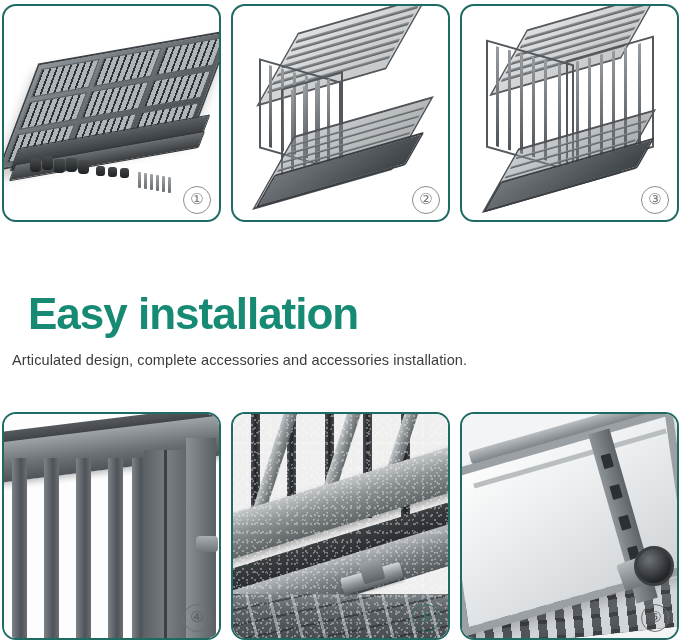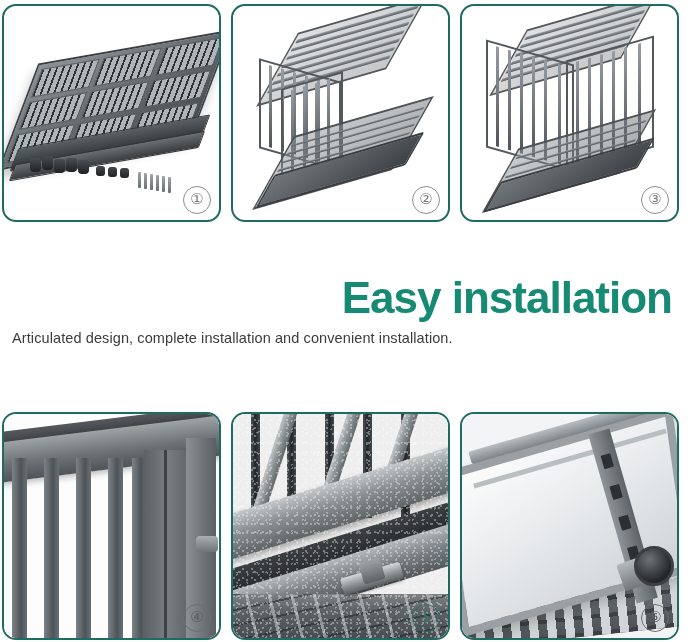--- a/index.html
+++ b/index.html
@@ -50,22 +50,21 @@
   .badge.on-photo{border-color:#6f6f6f;color:#5d5d5d;}
 
   
   .heading-wrap{position:absolute;left:12px;top:276px;width:660px;}
   .heading{
     color:#168a73;
     font-size:44px;
     font-weight:bold;
     letter-spacing:-1px;
     line-height:1.0;
-    margin:0;
-    text-align:right;
+    margin:16px;
   }
   .subheading{
     color:#3b3b3b;
     font-size:14.5px;
     margin:10px 0 0 0;
     letter-spacing:.1px;
   }
 
   
   .p1-tray{
@@ -389,21 +388,21 @@
           <div class="slat" style="top:38px;"></div>
         </div>
         <div class="base-box" style="left:30px;top:156px;width:150px;height:22px;"></div>
       </div>
       <div class="badge">③</div>
     </div>
   </div>
 
   <div class="heading-wrap">
     <h1 class="heading">Easy installation</h1>
-    <p class="subheading">Articulated design, complete installation and convenient installation.</p>
+    <p class="subheading">Articulated design, complete accessories and accessories installation.</p>
   </div>
 
   <div class="row row-bottom">
 
     <div class="panel">
       <div class="stage">
         <div class="p4-bg"></div>
         <div class="p4-toprail2"></div>
         <div class="p4-toprail"></div>
         <div class="p4-bar" style="left:8px;"></div>

